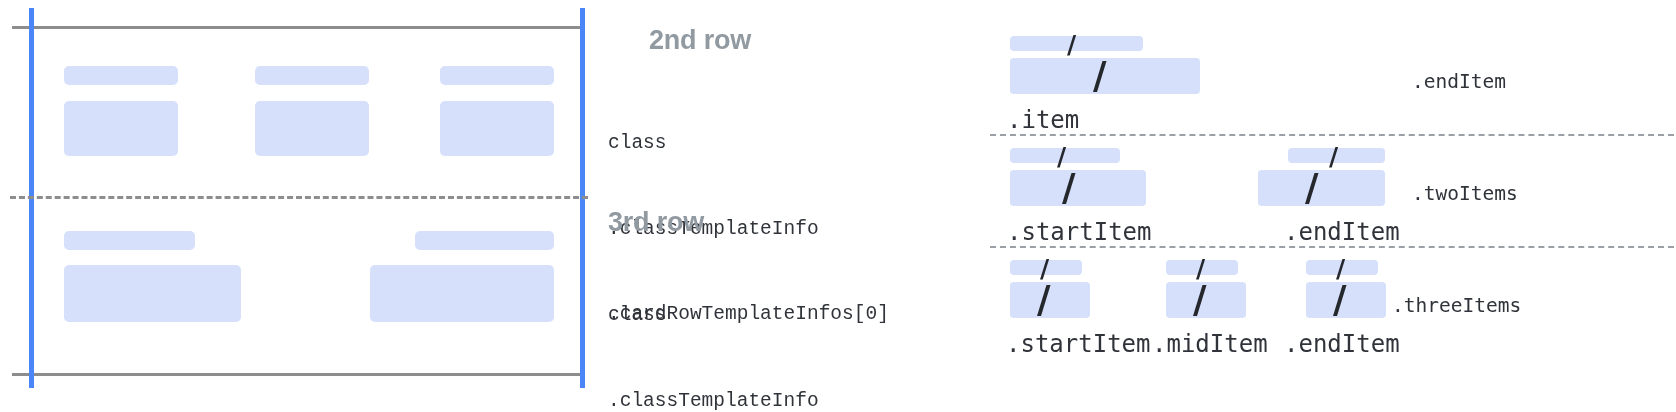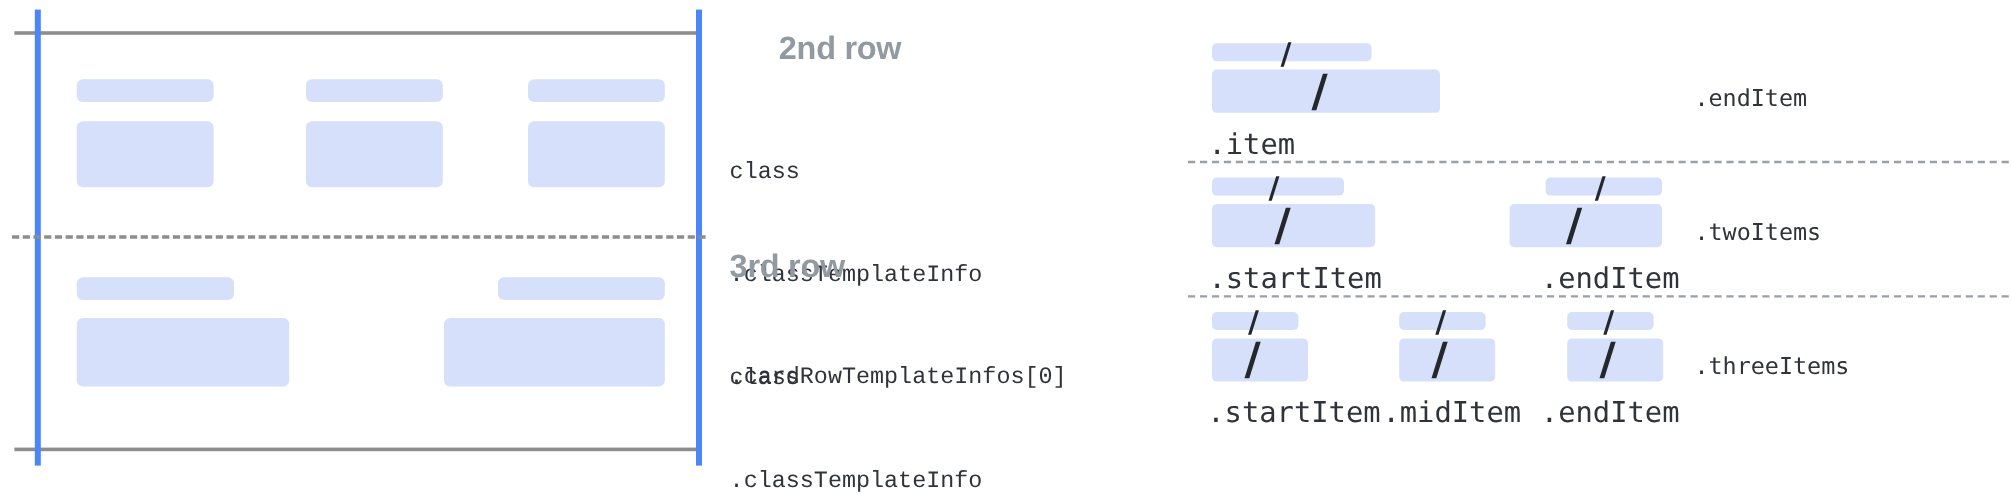--- a/index.html
+++ b/index.html
@@ -232,17 +232,17 @@
       <div class="itembox" style="left:178px; top:282px; width:80px; height:36px;"></div>
       <div class="slash" style="left:205px; top:281px; font-size:37px;">/</div>
       <div class="mono-label" style="left:164px; top:330px;">.midItem</div>
 
       <div class="itembox" style="left:318px; top:260px; width:72px; height:15px;"></div>
       <div class="slash" style="left:348px; top:256px; font-size:25px;">/</div>
       <div class="itembox" style="left:318px; top:282px; width:80px; height:36px;"></div>
       <div class="slash" style="left:345px; top:281px; font-size:37px;">/</div>
       <div class="mono-label" style="left:296px; top:330px;">.endItem</div>
 
-      <div class="variant-label" style="left:424px; top:294px;">.threeItems</div>
+      <div class="variant-label" style="left:404px; top:294px;">.threeItems</div>
     </div>
   </div>
 
 </div>
 
 </body></html>

